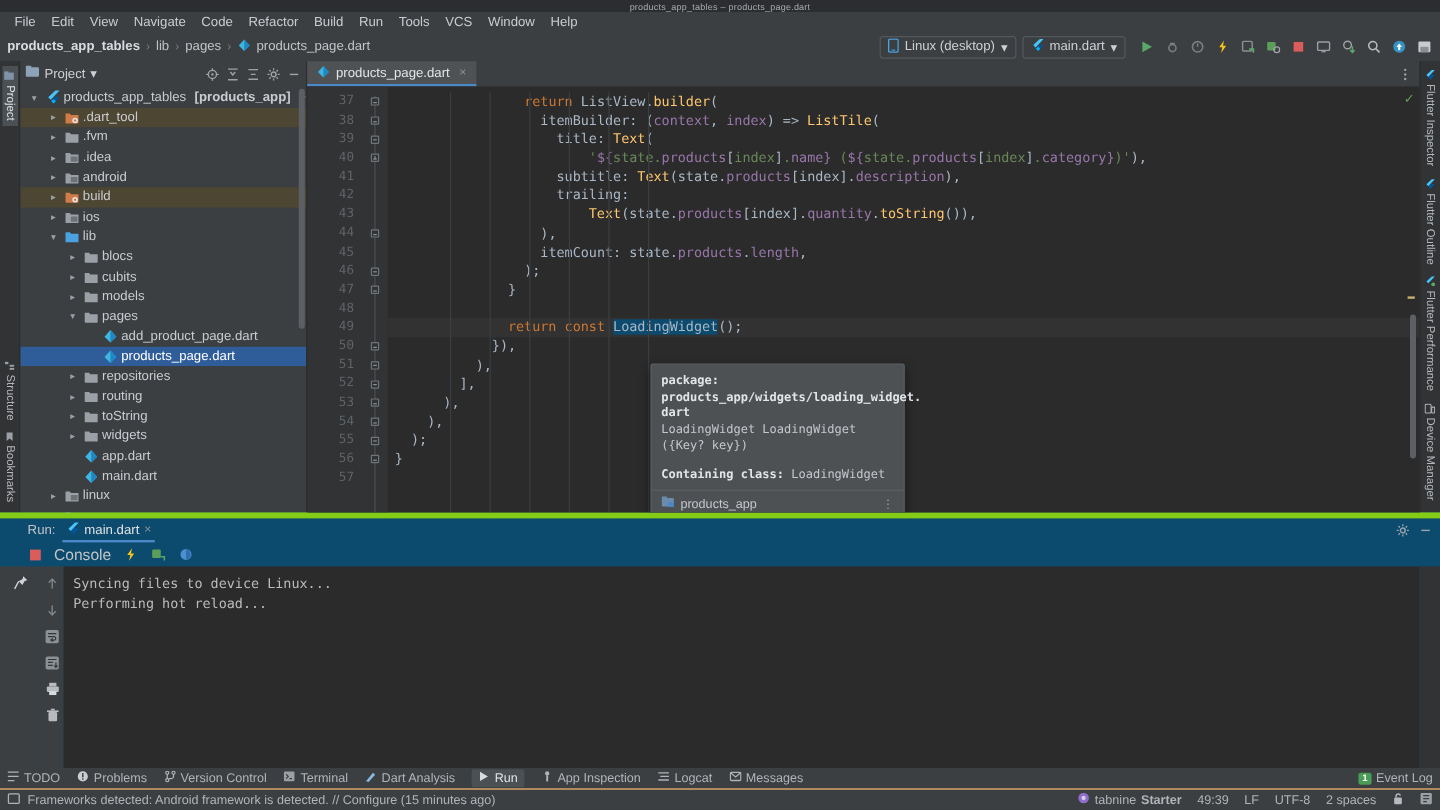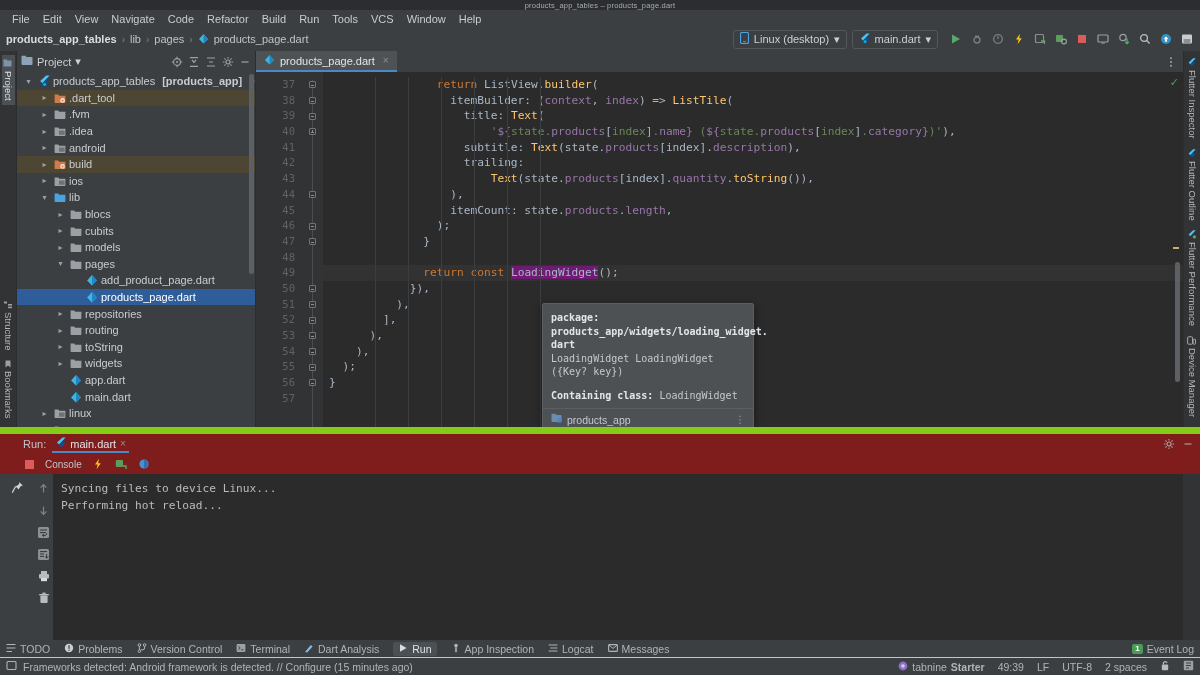--- a/index.html
+++ b/index.html
@@ -129,21 +129,21 @@
   .ig { position: absolute; top: 5px; bottom: 0; width: 1px; background: #3b3e40; }
 
   .kw { color: #cc7832; }
   .cls { color: #a9b7c6; }
   .fn { color: #ffc66d; }
   .str { color: #6a8759; }
   .prop { color: #9876aa; }
   .punc { color: #a9b7c6; }
   .brk1 { color: #a9b7c6; }
   .ident { color: #a9b7c6; }
-  .sel-word { background: #701a75; }
+  .sel-word { background: #0c4a6e; }
   .caret { display: inline-block; width: 1px; height: 12px; background: #dcdcdc; vertical-align: -2px; margin: 0 -0.5px; }
 
   
   .edge-scroll { position: absolute; right: 3px; top: 190px; width: 5px; height: 120px; background: #5c6064; border-radius: 3px; }
   .check-ok { position: absolute; right: 4px; top: 4px; color: #5a9e5a; font-size: 11px; }
   .warn-mark { position: absolute; right: 4px; top: 175px; width: 6px; height: 2px; background: #c7b06b; }
 
   
   .tooltip {
     position: absolute; left: 286px; top: 231px; width: 212px;
@@ -164,30 +164,30 @@
   .rrail {
     width: 17px; background: #313335; flex: none; display: flex; flex-direction: column;
     align-items: center; padding-top: 3px; border-left: 1px solid #2b2d30; gap: 2px;
   }
   .rrail-tab {
     writing-mode: vertical-rl; font-size: 9.5px; color: #b4b8bc; padding: 4px 1px;
     display: flex; align-items: center; gap: 3px;
   }
 
   
-  .runpanel { height: 213px; background: #7f1d1d; flex: none; display: flex; flex-direction: column; border-top: 7px solid #84cc16; }
+  .runpanel { height: 213px; background: #0c4a6e; flex: none; display: flex; flex-direction: column; border-top: 5px solid #84cc16; }
   .run-head { height: 20px; display: flex; align-items: center; padding: 0 6px; gap: 6px; flex: none; }
   .run-label { font-size: 11px; color: #c0c4c8; }
   .run-tab {
     display: flex; align-items: center; gap: 4px; font-size: 11px; color: #e0e2e4;
     border-bottom: 2px solid #4a88c7; padding: 2px 3px 1px 3px;
   }
   .run-tab .x { color: #8d9298; font-size: 10px; }
   .run-sub { height: 20px; display: flex; align-items: center; gap: 9px; padding-left: 22px; flex: none; }
-  .run-sub .lbl { font-size: 10px; color: #c0c4c8; }
+  .run-sub .lbl { font-size: 13px; color: #c0c4c8; }
   .run-body { flex: 1; display: flex; min-height: 0; }
   .run-tools {
     width: 34px; flex: none; display: flex; flex-direction: column; align-items: center;
     gap: 7px; padding-top: 6px; background: #3c3f41;
   }
   .run-tools2 {
     width: 19px; flex: none; display: flex; flex-direction: column; align-items: center;
     gap: 8px; padding-top: 7px; background: #3c3f41;
   }
   .console {

